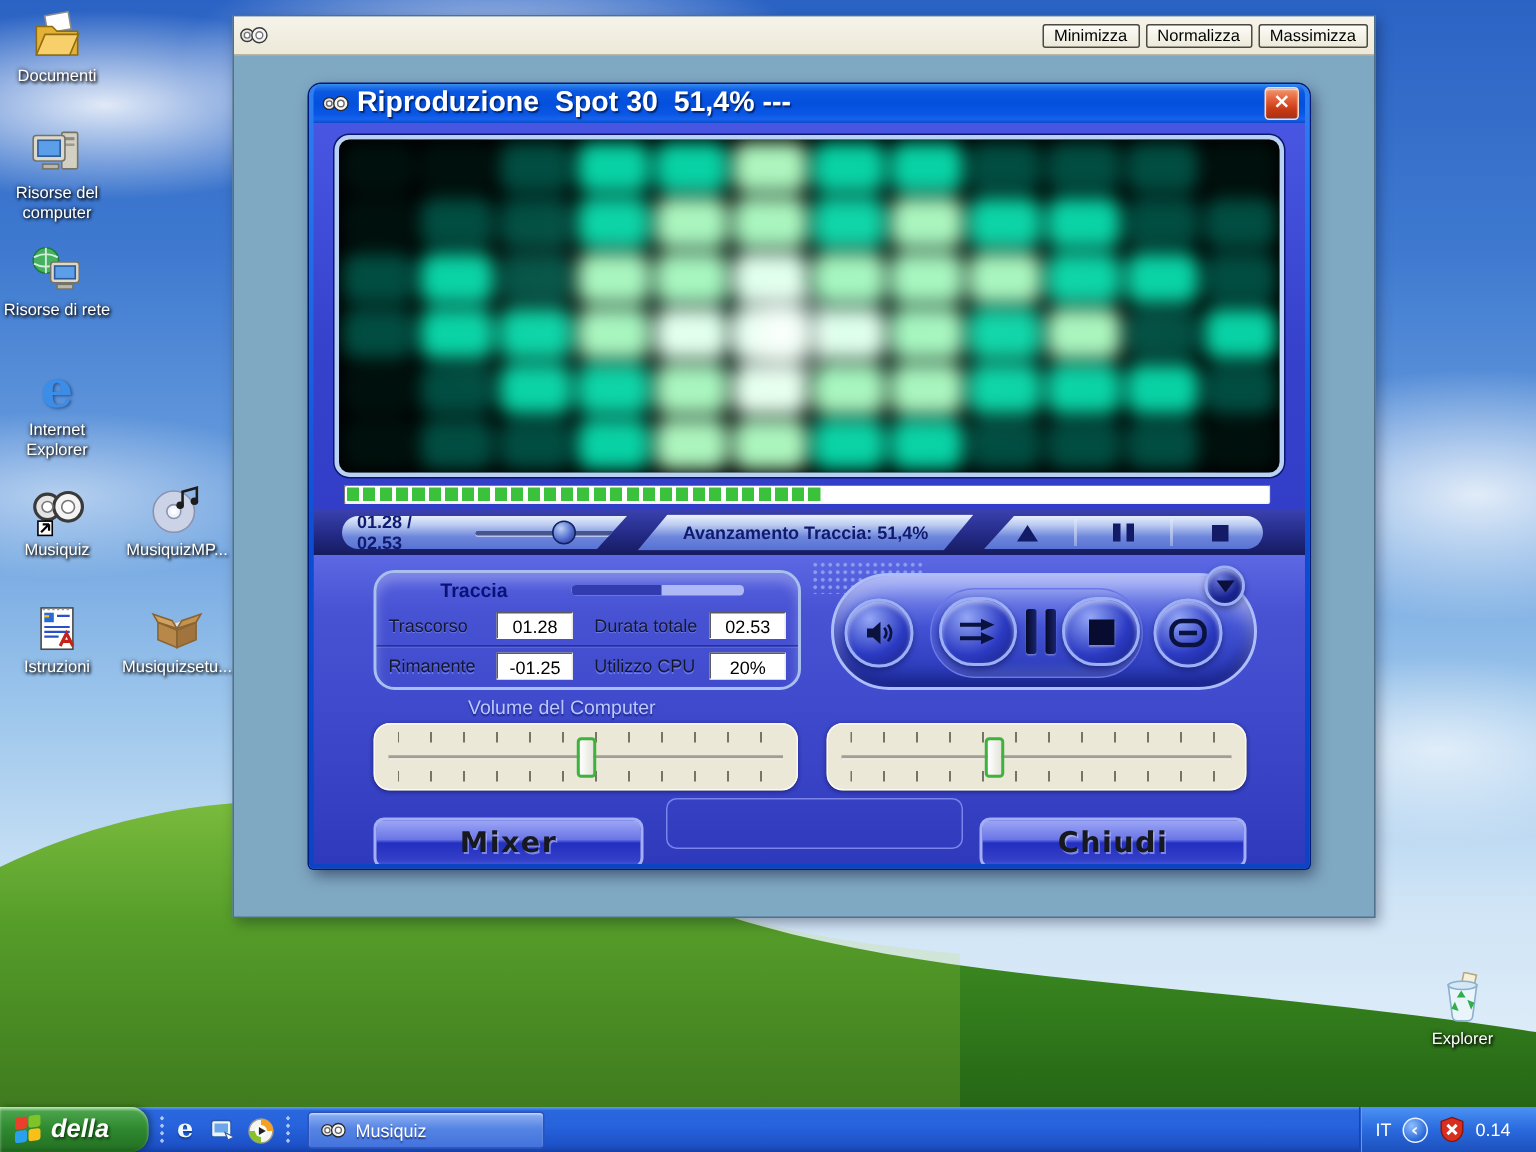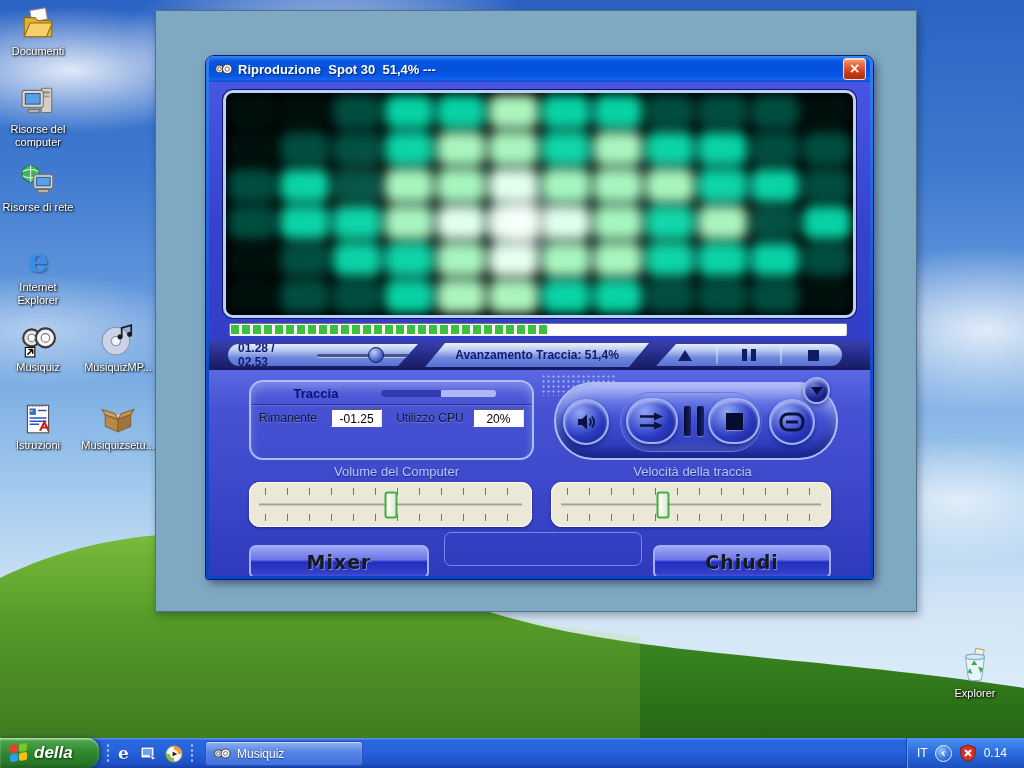--- a/index.html
+++ b/index.html
@@ -33,21 +33,21 @@
   .tbbtn{font-size:11px;color:#000;background:linear-gradient(180deg,#fdfcf8,#ece9d8);
     border:1px solid #4a4a42;border-radius:2px;padding:1px 7px;margin-left:4px;cursor:pointer;}
 
   
   #dialog{left:50px;top:45px;width:667px;height:523px;border-radius:8px 8px 3px 3px;
     background:linear-gradient(180deg,#2e80f2,#0d4cd2 60%,#0a44c4);
     box-shadow:0 0 0 1px #001a77,3px 4px 10px rgba(0,0,40,.5);padding:0 3px 3px;box-sizing:border-box;}
   #dlg-title{height:26px;display:flex;align-items:center;padding:0 4px 0 6px;
     border-radius:7px 7px 0 0;
     background:linear-gradient(180deg,#388eef 0%,#2272e8 8%,#0a57e2 20%,#0450dd 50%,#0a57e6 78%,#1863ec 90%,#0b4ccd 100%);}
-  #dlg-title .txt{color:#fff;font-weight:bold;font-size:13px;text-shadow:1px 1px 1px #00246e;
+  #dlg-title .txt{color:#fff;font-weight:bold;font-size:19px;text-shadow:1px 1px 1px #00246e;
     margin-left:5px;flex:1;white-space:pre;}
   #dlg-close{width:21px;height:20px;border-radius:3px;border:1px solid #f6dcca;
     background:linear-gradient(180deg,#f29a70 0%,#e25c34 40%,#c63a16 70%,#a92f10 100%);
     color:#fff;font:bold 14px/18px "DejaVu Sans",sans-serif;text-align:center;cursor:pointer;
     box-shadow:inset 0 1px 1px rgba(255,255,255,.6);}
   #dlg-client{height:494px;background:linear-gradient(180deg,#4856e2 0%,#3642cc 30%,#2b36c0 100%);
     position:relative;overflow:hidden;}
 
   
   #vizframe{left:14px;top:8px;width:633px;height:228px;border-radius:10px;
@@ -131,21 +131,21 @@
   .cpbar{width:7px;height:30px;background:linear-gradient(90deg,#060a28,#1a2470);border-radius:2px;box-shadow:0 1px 1px rgba(255,255,255,.3);}
   #btn-stop{left:152px;top:14px;width:52px;height:46px;border-radius:26px;}
   #btn-stop .sq{width:17px;height:17px;background:#080c30;box-shadow:0 1px 1px rgba(255,255,255,.3);}
   #btn-save{left:213px;top:15px;width:46px;height:46px;}
   #btn-more{right:6px;top:-7px;width:27px;height:27px;
     background:radial-gradient(circle at 35% 28%,#6d7ce0,#1a2490 60%,#0e1668);}
   .tri-dn{width:0;height:0;border-left:6px solid transparent;border-right:6px solid transparent;border-top:8px solid #0a0f3c;}
 
   
   .grplbl{position:absolute;width:283px;text-align:center;color:#b9c6ff;font-size:13px;text-shadow:0 1px 1px rgba(0,0,60,.5);}
-  #lbl-vol{left:46px;top:94px;}
+  #lbl-vol{left:24px;top:94px;}
   #lbl-spd{left:342px;top:94px;}
   .sliderpanel{position:absolute;top:112px;height:45px;background:#ebe8d8;border-radius:11px;cursor:pointer;
     box-shadow:inset 0 0 0 1px #fbf9ef,0 1px 3px rgba(0,0,50,.45);}
   #slider-vol{left:40px;width:283px;}
   #slider-spd{left:342px;width:280px;}
   .ticks{position:absolute;left:16px;right:16px;height:7px;
     background:repeating-linear-gradient(90deg,#757566 0 1px,rgba(0,0,0,0) 1px 22px);}
   .ticks.t{top:6px;} .ticks.b{bottom:6px;}
   .groove{position:absolute;left:10px;right:10px;top:50%;height:2px;transform:translateY(-50%);
     background:#a09f90;border-bottom:1px solid #fff;}
@@ -318,20 +318,32 @@
         <ellipse cx="17" cy="8.4" rx="9" ry="2.6" fill="#d4e8f5" stroke="#8ab0cc"></ellipse>
         <path d="M13.4 16 l2.8-4.4 2.8 4.4z" fill="#2fae4a"></path>
         <path d="M20 17.4 l4.6 2 -2.2 4.4z" fill="#2fae4a"></path>
         <path d="M14.6 24.6 l-4.6-1.4 2.2-4.4z" fill="#2fae4a"></path>
       </svg>
   </div>
   <div class="lbl">Explorer</div>
 </div>
 
 <div id="appwin" class="abs">
+  <div id="apptoolbar">
+    <svg width="19" height="13" viewBox="0 0 20 12">
+        <circle cx="5" cy="6" r="4.4" fill="#e6e6e6" stroke="#3a3a3a"></circle>
+        <circle cx="13.6" cy="6" r="5.3" fill="#f6f6f6" stroke="#3a3a3a"></circle>
+        <circle cx="13.6" cy="6" r="2.4" fill="#fff" stroke="#777"></circle>
+        <circle cx="5" cy="6" r="2" fill="#fff" stroke="#777"></circle>
+      </svg>
+    <div class="spacer"></div>
+    <button class="tbbtn">Minimizza</button>
+    <button class="tbbtn">Normalizza</button>
+    <button class="tbbtn">Massimizza</button>
+  </div>
 
   <div id="dialog" class="abs">
     <div id="dlg-title">
       <svg width="18" height="12" viewBox="0 0 20 12">
           <circle cx="5" cy="6" r="4.4" fill="#e6e6e6" stroke="#2a2a2a"></circle>
           <circle cx="13.6" cy="6" r="5.3" fill="#f6f6f6" stroke="#2a2a2a"></circle>
           <circle cx="13.6" cy="6" r="2.4" fill="#fff" stroke="#666"></circle>
           <circle cx="5" cy="6" r="2" fill="#fff" stroke="#666"></circle>
         </svg>
       <span class="txt">Riproduzione  Spot 30  51,4% ---</span>
@@ -451,20 +463,26 @@
 
       <div id="lower">
 
         <div id="trackpanel">
           <div id="tp-head">
             <span id="tp-title">Traccia</span>
             <div id="tp-mini">
                 <div id="tp-minifill" style="width: 52%;"></div>
               </div>
           </div>
+          <div class="tp-row">
+            <span class="tp-lbl">Trascorso</span>
+            <span class="tp-val">01.28</span>
+            <span class="tp-lbl w2" style="margin-left:8px">Durata totale</span>
+            <span class="tp-val">02.53</span>
+          </div>
           <div class="tp-row second">
             <span class="tp-lbl">Rimanente</span>
             <span class="tp-val">-01.25</span>
             <span class="tp-lbl w2" style="margin-left:8px">Utilizzo CPU</span>
             <span class="tp-val">20%</span>
           </div>
         </div>
 
         <div id="dots-decor"></div>
 
@@ -495,21 +513,20 @@
                 <rect x="2" y="2" width="22" height="16" rx="7" fill="none" stroke="#0a1240" stroke-width="3"></rect>
                 <path d="M7 10 h12" stroke="#0a1240" stroke-width="3"></path>
               </svg>
           </div>
           <div class="cbtn" id="btn-more">
             <div class="tri-dn"></div>
           </div>
         </div>
 
         <div class="grplbl" id="lbl-vol">Volume del Computer</div>
-        <div class="grplbl" id="lbl-spd">Velocità della traccia</div>
 
         <div class="sliderpanel" id="slider-vol">
           <div class="ticks t"></div>
           <div class="groove"></div>
           <div class="ticks b"></div>
           <div class="thumb" style="left: 50%;"></div>
         </div>
         <div class="sliderpanel" id="slider-spd">
           <div class="ticks t"></div>
           <div class="groove"></div>

